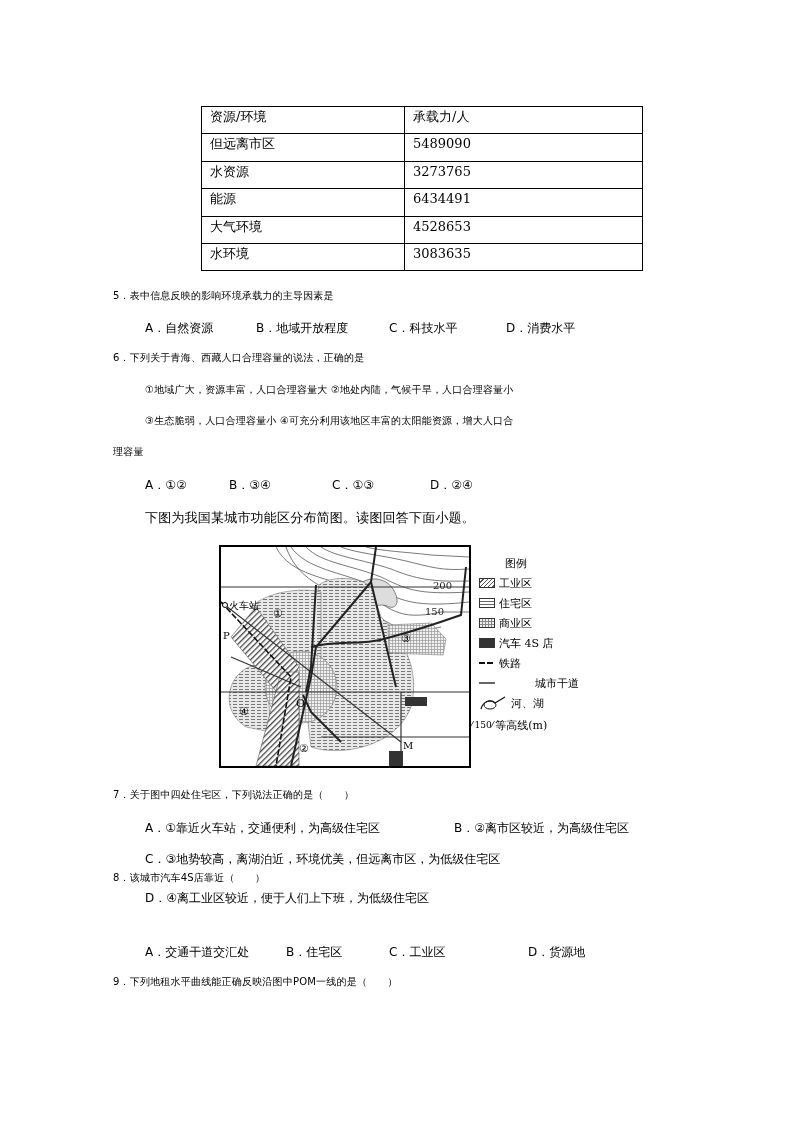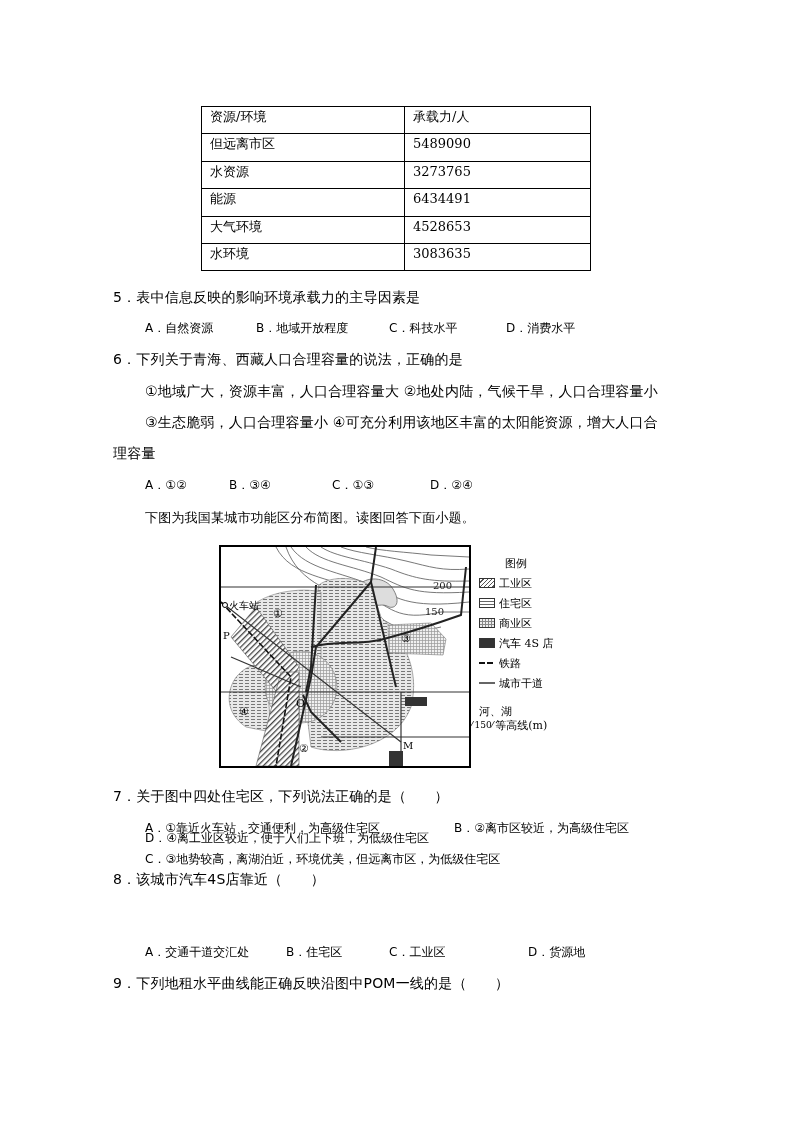--- a/index.html
+++ b/index.html
@@ -1,23 +1,23 @@
 <!DOCTYPE html>
 <html><head>
 <meta charset="utf-8">
 <style>
   html, body { margin: 0; padding: 0; background: #ffffff; }
   body { width: 794px; height: 1123px; position: relative; overflow: hidden;
          font-family: "DejaVu Sans", sans-serif; color: #000; font-size: 14px; }
   .abs { position: absolute; white-space: nowrap; }
-  table.res { position: absolute; left: 201px; top: 106px; width: 390px; border-collapse: collapse;
+  table.res { position: absolute; left: 201px; top: 106px; width: 442px; border-collapse: collapse;
               font-family: "DejaVu Serif", serif; font-size: 13px; }
   table.res td { border: 1px solid #000; height: 26.4px; padding: 0 0 0 8px; vertical-align: top; line-height: 20px; }
   table.res td.c1 { width: 194px; }
-  .q { font-size: 14px; letter-spacing: 0.2px; }
+  .q { font-size: 10px; letter-spacing: 0.2px; }
   .opt { font-size: 12px; }
   #map-box { position: absolute; left: 219px; top: 545px; width: 252px; height: 223px;
              border: 2px solid #000; box-sizing: border-box; overflow: hidden; background: #fff; }
   #legend { position: absolute; left: 479px; top: 555px; font-family: "DejaVu Serif", serif; font-size: 11px; }
   .leg-row { position: absolute; left: 0; height: 16px; display: flex; align-items: center; white-space: nowrap; }
   .sw { width: 16px; height: 10px; border: 1px solid #333; margin-right: 4px; box-sizing: border-box; }
   .sw.ind { background: repeating-linear-gradient(135deg, #fff 0 2px, #555 2px 3px); }
   .sw.res { background: repeating-linear-gradient(0deg, #fff 0 2px, #666 2px 3px); }
   .sw.com { background-color:#eee; background-image: repeating-linear-gradient(0deg, transparent 0 2px, #888 2px 3px), repeating-linear-gradient(90deg, transparent 0 2px, #888 2px 3px); }
   .sw.car { background: #333; }
@@ -164,46 +164,46 @@
   <div class="leg-row" style="top:80px;">
     <span class="sw car"></span>
     <span>汽车 4S 店</span>
   </div>
   <div class="leg-row" style="top:100px;">
     <svg width="16" height="6" style="margin-right:4px">
         <line x1="0" y1="3" x2="16" y2="3" stroke="#111" stroke-width="2" stroke-dasharray="6 2"></line>
       </svg>
     <span>铁路</span>
   </div>
-  <div class="leg-row" style="top:120px;">
+  <div class="leg-row" style="top:120px;gap:36px;">
     <svg width="16" height="6" style="margin-right:4px">
         <line x1="0" y1="3" x2="16" y2="3" stroke="#333" stroke-width="1.5"></line>
       </svg>
     <span>城市干道</span>
   </div>
-  <div class="leg-row" style="top:148px;flex-direction:column;">
+  <div class="leg-row" style="top:140px;">
     <svg width="28" height="16" style="margin-right:4px">
         <path d="M2 14 C4 6 12 4 16 8 L26 2" fill="none" stroke="#111" stroke-width="1.3"></path>
         <ellipse cx="11" cy="10" rx="6" ry="4" fill="none" stroke="#111" stroke-width="1"></ellipse>
       </svg>
     <span>河、湖</span>
   </div>
   <div class="leg-row" style="top:162px; left:-8px;">
     <span style="font-size:9px;margin-right:2px">⁄</span>
     <span style="font-size:9px;">150</span>
     <span style="font-size:9px;margin-right:2px">⁄</span>
     <span>等高线(m)</span>
   </div>
 </div>
 
 <div class="abs q" style="left:113px; top:788px;">7．关于图中四处住宅区，下列说法正确的是（　　）</div>
 <div class="abs opt" style="left:145px; top:820px;">A．①靠近火车站，交通便利，为高级住宅区</div>
 <div class="abs opt" style="left:454px; top:820px;">B．②离市区较近，为高级住宅区</div>
 <div class="abs opt" style="left:145px; top:851px;">C．③地势较高，离湖泊近，环境优美，但远离市区，为低级住宅区</div>
-<div class="abs opt" style="left:145px; top:830px;">D．④离工业区较近，便于人们上下班，为低级住宅区</div>
+<div class="abs opt" style="left:145px; top:890px;">D．④离工业区较近，便于人们上下班，为低级住宅区</div>
 
 <div class="abs q" style="left:113px; top:871px;">8．该城市汽车4S店靠近（　　）</div>
 <div class="abs opt" style="left:145px; top:944px;">A．交通干道交汇处</div>
 <div class="abs opt" style="left:286px; top:944px;">B．住宅区</div>
 <div class="abs opt" style="left:389px; top:944px;">C．工业区</div>
 <div class="abs opt" style="left:528px; top:944px;">D．货源地</div>
 
 <div class="abs q" style="left:113px; top:975px;">9．下列地租水平曲线能正确反映沿图中POM一线的是（　　）</div>
 
 </body></html>

